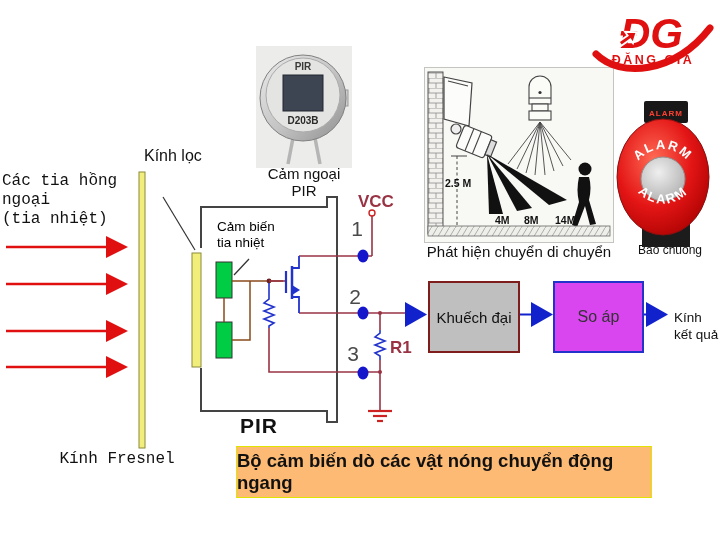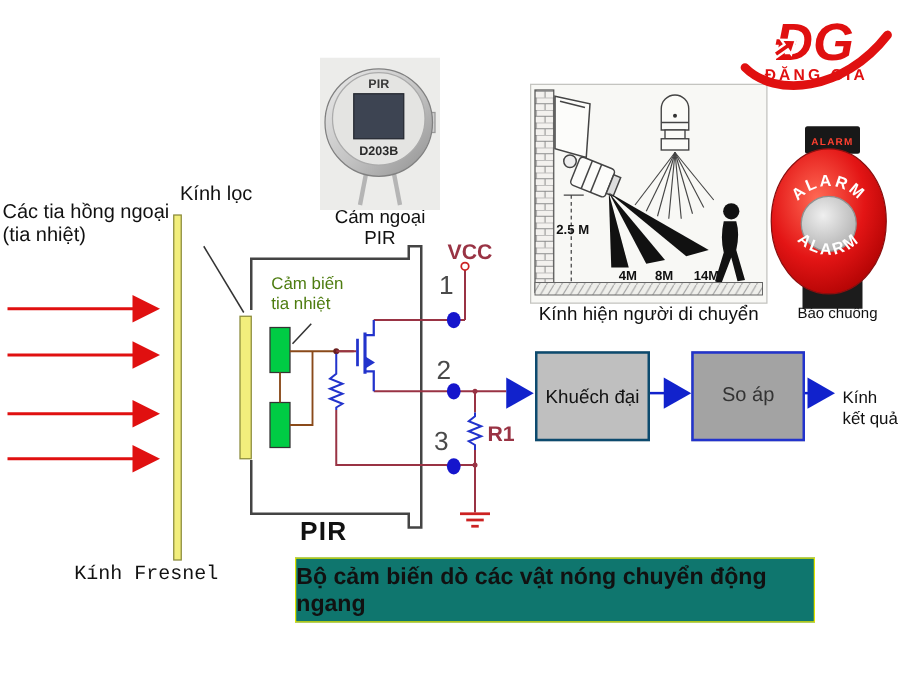--- a/index.html
+++ b/index.html
@@ -1,26 +1,26 @@
 <!DOCTYPE html>
 <html><head>
 <meta charset="utf-8">
 <style>
   html,body{margin:0;padding:0;background:#fff;}
   #canvas{position:relative;width:720px;height:540px;background:#fff;overflow:hidden;
           font-family:"Liberation Sans","DejaVu Sans",sans-serif;color:#111;}
   .abs{position:absolute;}
   svg text{font-family:"Liberation Sans","DejaVu Sans",sans-serif;}
   .lbl{line-height:19px;font-size:16px;text-align:left;}
-  .maroon{color:#4d7c0f;}
-  .banner{background:#0f766e;display:flex;align-items:center;justify-content:center;
+  .maroon{color:#000000;}
+  .banner{background:#fdba74;display:flex;align-items:center;justify-content:center;
           font-weight:bold;font-size:18.5px;border:1px solid #e3e300;}
   .blockbox{display:flex;align-items:center;justify-content:center;font-size:15px;}
-  .amp{background:#bfbfbf;border:2px solid #0c4a6e;}
-  .cmp{background:#a3a3a3;border:2px solid #2233cc;color:#333;font-size:16px;}
+  .amp{background:#bfbfbf;border:2px solid #7f1d1d;}
+  .cmp{background:#d946ef;border:2px solid #2233cc;color:#333;font-size:16px;}
   .pin{font-size:21px;color:#4a4a4a;width:18px;text-align:center;}
   .small-red{font-size:17px;font-weight:bold;color:#993344;}
 </style>
 </head>
 <body>
 
 <div id="canvas">
 
   <svg class="abs" style="left:0;top:0" width="720" height="540" viewBox="0 0 720 540">
 
@@ -95,21 +95,21 @@
 
     <g fill="#1122cc" stroke="#1122cc">
       <polygon points="405,302 405,327 427,314.5" stroke="none"></polygon>
       <line x1="517" y1="314.5" x2="532" y2="314.5" stroke-width="2"></line>
       <polygon points="531,302 531,327 553,314.5" stroke="none"></polygon>
       <line x1="641" y1="314.5" x2="647" y2="314.5" stroke-width="2"></line>
       <polygon points="646,302 646,327 668,314.5" stroke="none"></polygon>
     </g>
   </svg>
 
-  <div class="abs lbl" style="left:2px;top:160px;width:138px;">
+  <div class="abs lbl" style="left:2px;top:172px;width:138px;font-family:Liberation Mono, monospace;">
     <div>Các tia hồng ngoại</div>
     <div>(tia nhiệt)</div>
   </div>
 
   <div class="abs lbl" style="left:144px;top:146px;width:88px;line-height:20px;">
     <div>Kính lọc</div>
   </div>
 
   <div class="abs" style="left:254px;top:165px;width:100px;text-align:center;font-size:15px;">Cảm ngoại PIR</div>
 
@@ -130,21 +130,21 @@
 
   <div class="abs" style="left:58px;top:450px;width:118px;text-align:center;font-size:16px;font-family:Liberation Mono, monospace;">Kính Fresnel</div>
 
   <div class="abs blockbox amp" style="left:428px;top:281px;width:88px;height:68px;">Khuếch đại</div>
   <div class="abs blockbox cmp" style="left:553px;top:281px;width:87px;height:68px;">So áp</div>
   <div class="abs" style="left:674px;top:309px;font-size:13.5px;line-height:17px;">
     <div>Kính</div>
     <div>kết quả</div>
   </div>
 
-  <div class="abs" style="left:420px;top:243px;width:198px;text-align:center;font-size:15px;">Kính hiện người di chuyển</div>
+  <div class="abs" style="left:420px;top:243px;width:198px;text-align:center;font-size:15px;">Phát hiện chuyển di chuyển</div>
   <div class="abs" style="left:622px;top:243px;width:96px;text-align:center;font-size:12px;">Báo chuông</div>
 
   <div class="abs banner" style="left:236px;top:446px;width:414px;height:50px;">Bộ cảm biến dò các vật nóng chuyển động ngang</div>
 
   <svg class="abs" style="left:256px;top:46px;" width="96" height="122" viewBox="0 0 96 122">
     <defs>
       <linearGradient id="metal" x1="0" y1="0" x2="1" y2="1">
         <stop offset="0" stop-color="#ececec"></stop>
           <stop offset="0.55" stop-color="#c2c2c2"></stop>
           <stop offset="1" stop-color="#8f8f8f"></stop>

